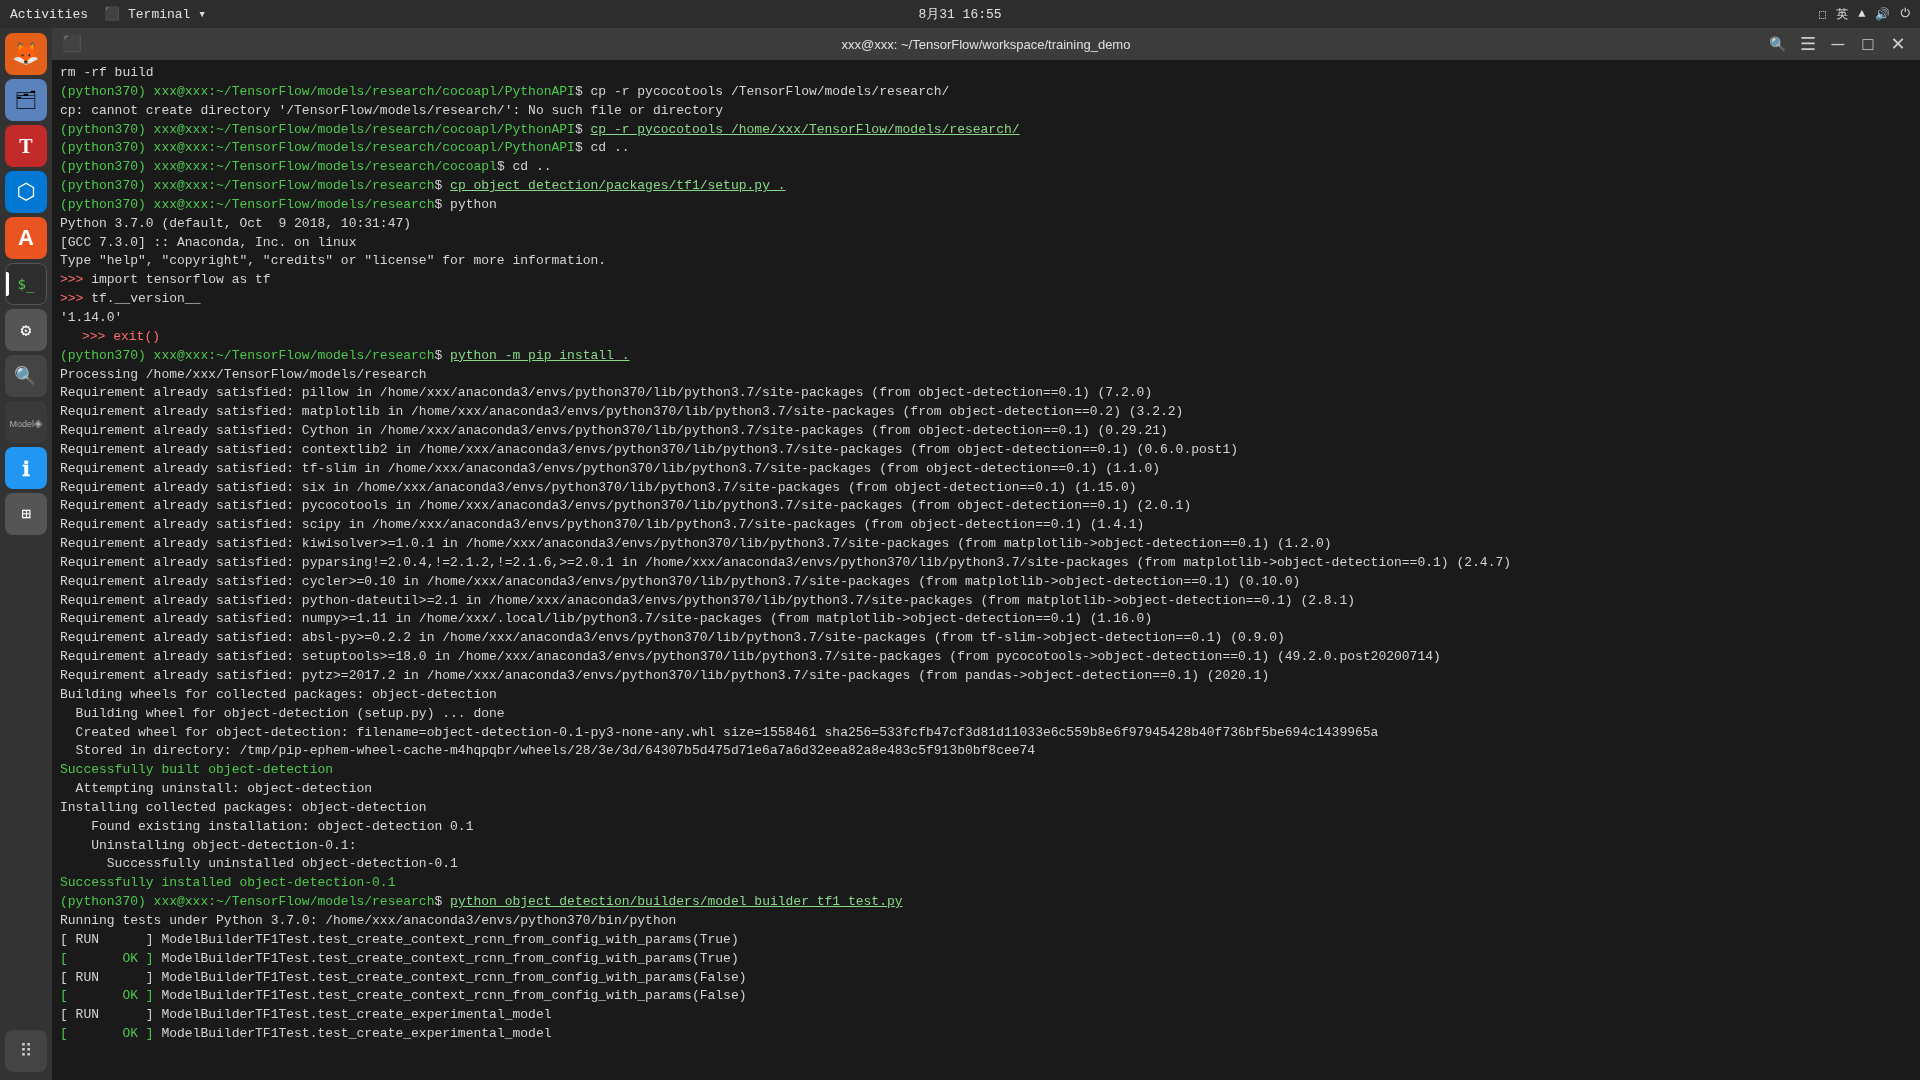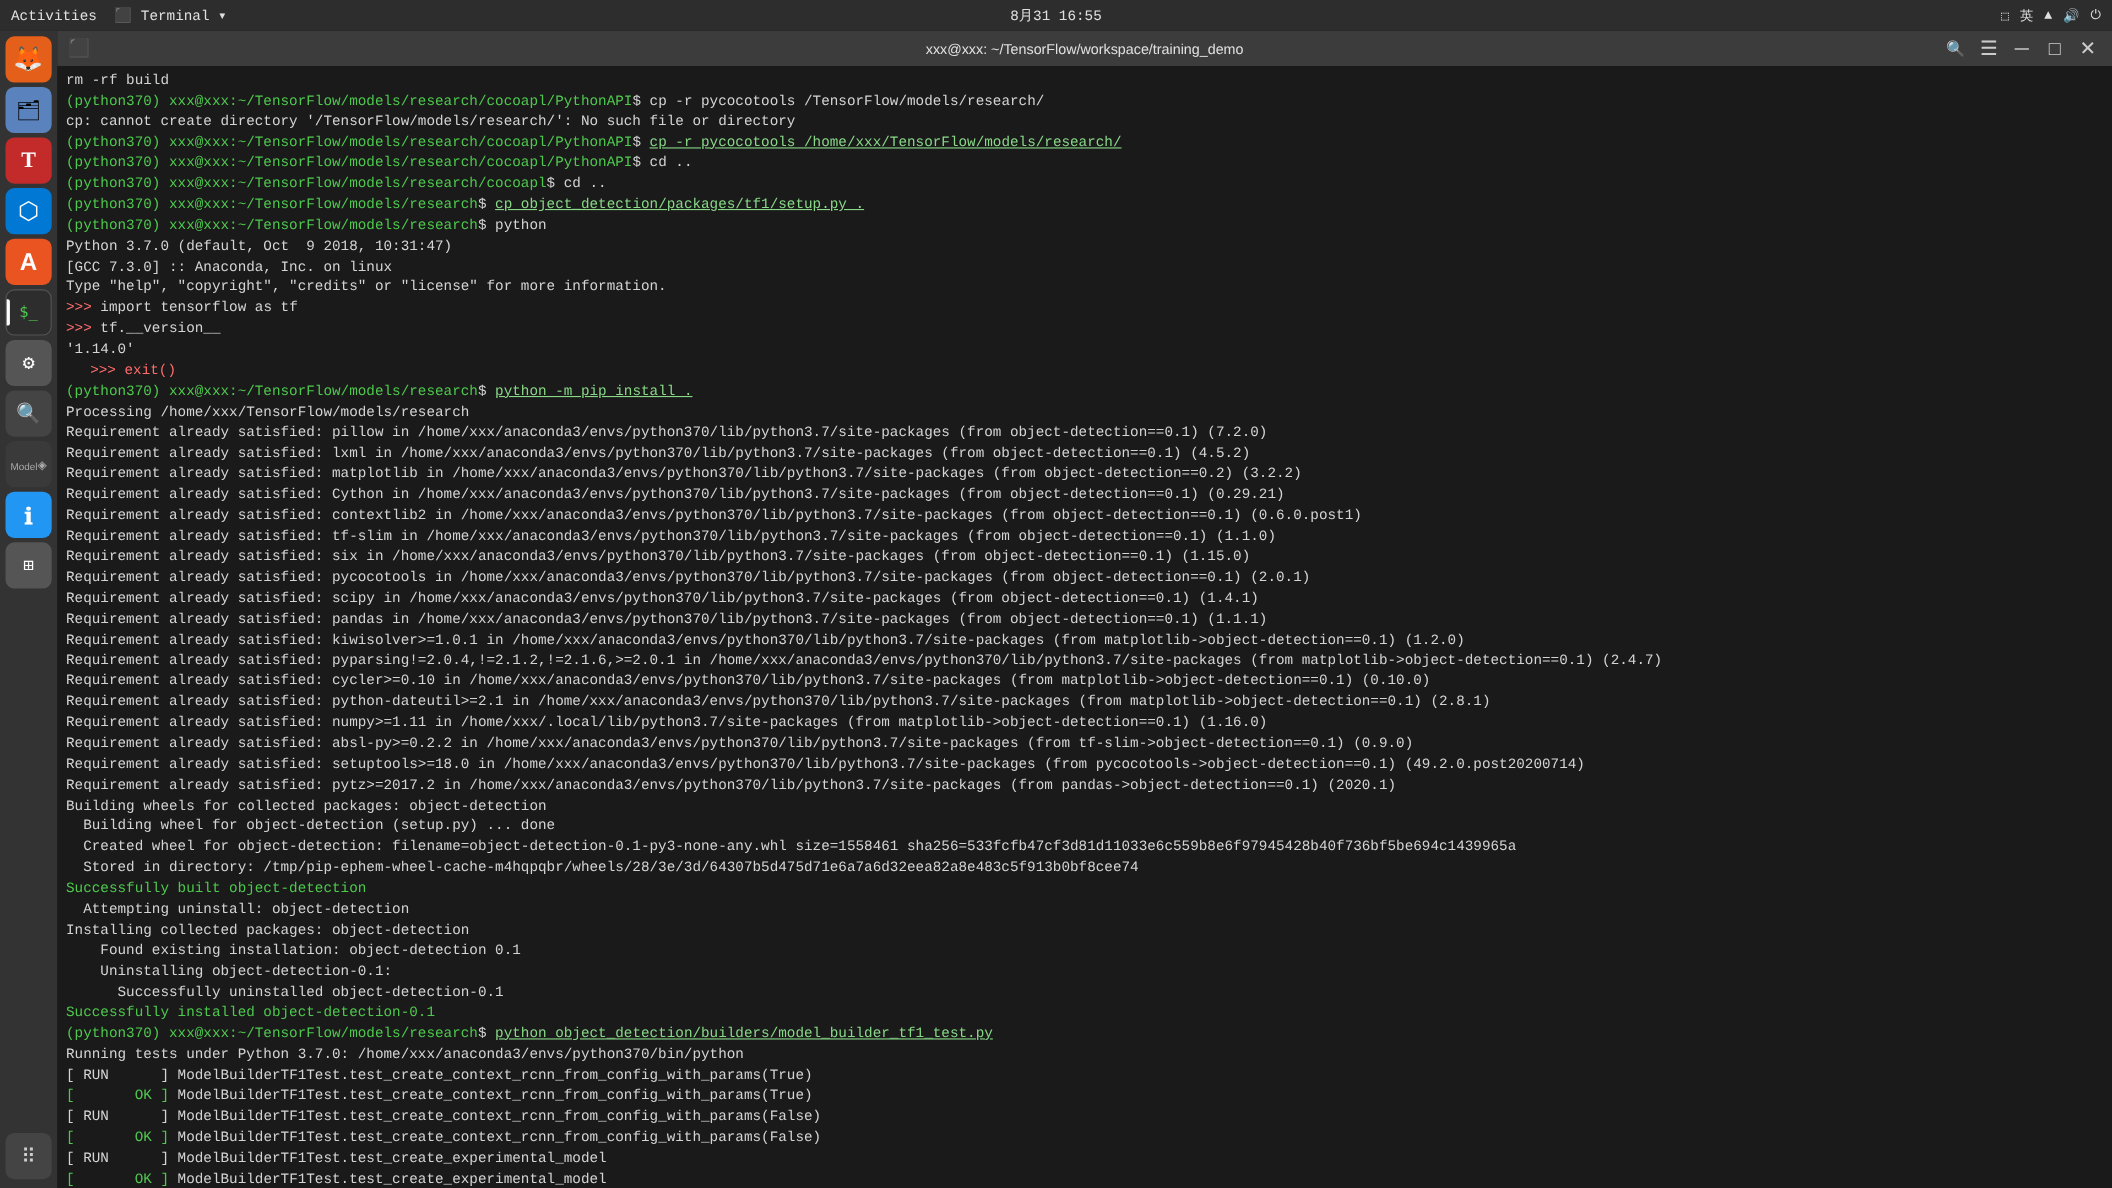--- a/index.html
+++ b/index.html
@@ -249,29 +249,27 @@
     <span class="line"><span class="py-prompt">&gt;&gt;&gt; </span><span class="cmd-text">tf.__version__</span></span>
     <span class="line"><span class="py-output">'1.14.0'</span></span>
 
     <span class="line"><span class="py-prompt" style="color:#ff6b6b;margin-left:22px;">&gt;&gt;&gt; exit()</span></span>
 
     <span class="line"><span class="prompt-user">(python370) xxx@xxx:~/TensorFlow/models/research</span><span class="prompt-sym">$ </span><span class="pip-cmd">python -m pip install .</span></span>
 
     <span class="line"><span class="cmd-text">Processing /home/xxx/TensorFlow/models/research</span></span>
 
     <span class="line"><span class="req-sat">Requirement already satisfied: pillow in /home/xxx/anaconda3/envs/python370/lib/python3.7/site-packages (from object-detection==0.1) (7.2.0)</span></span>
-    <span class="line"><span class="req-sat">Requirement already satisfied: lxml in /home/xxx/anaconda3/envs/python370/lib/python3.7/site-packages (from object-detection==0.1) (4.5.2)</span></span>
     <span class="line"><span class="req-sat">Requirement already satisfied: matplotlib in /home/xxx/anaconda3/envs/python370/lib/python3.7/site-packages (from object-detection==0.2) (3.2.2)</span></span>
     <span class="line"><span class="req-sat">Requirement already satisfied: Cython in /home/xxx/anaconda3/envs/python370/lib/python3.7/site-packages (from object-detection==0.1) (0.29.21)</span></span>
     <span class="line"><span class="req-sat">Requirement already satisfied: contextlib2 in /home/xxx/anaconda3/envs/python370/lib/python3.7/site-packages (from object-detection==0.1) (0.6.0.post1)</span></span>
     <span class="line"><span class="req-sat">Requirement already satisfied: tf-slim in /home/xxx/anaconda3/envs/python370/lib/python3.7/site-packages (from object-detection==0.1) (1.1.0)</span></span>
     <span class="line"><span class="req-sat">Requirement already satisfied: six in /home/xxx/anaconda3/envs/python370/lib/python3.7/site-packages (from object-detection==0.1) (1.15.0)</span></span>
     <span class="line"><span class="req-sat">Requirement already satisfied: pycocotools in /home/xxx/anaconda3/envs/python370/lib/python3.7/site-packages (from object-detection==0.1) (2.0.1)</span></span>
     <span class="line"><span class="req-sat">Requirement already satisfied: scipy in /home/xxx/anaconda3/envs/python370/lib/python3.7/site-packages (from object-detection==0.1) (1.4.1)</span></span>
-    <span class="line"><span class="req-sat">Requirement already satisfied: pandas in /home/xxx/anaconda3/envs/python370/lib/python3.7/site-packages (from object-detection==0.1) (1.1.1)</span></span>
     <span class="line"><span class="req-sat">Requirement already satisfied: kiwisolver&gt;=1.0.1 in /home/xxx/anaconda3/envs/python370/lib/python3.7/site-packages (from matplotlib-&gt;object-detection==0.1) (1.2.0)</span></span>
     <span class="line"><span class="req-sat">Requirement already satisfied: pyparsing!=2.0.4,!=2.1.2,!=2.1.6,&gt;=2.0.1 in /home/xxx/anaconda3/envs/python370/lib/python3.7/site-packages (from matplotlib-&gt;object-detection==0.1) (2.4.7)</span></span>
     <span class="line"><span class="req-sat">Requirement already satisfied: cycler&gt;=0.10 in /home/xxx/anaconda3/envs/python370/lib/python3.7/site-packages (from matplotlib-&gt;object-detection==0.1) (0.10.0)</span></span>
     <span class="line"><span class="req-sat">Requirement already satisfied: python-dateutil&gt;=2.1 in /home/xxx/anaconda3/envs/python370/lib/python3.7/site-packages (from matplotlib-&gt;object-detection==0.1) (2.8.1)</span></span>
     <span class="line"><span class="req-sat">Requirement already satisfied: numpy&gt;=1.11 in /home/xxx/.local/lib/python3.7/site-packages (from matplotlib-&gt;object-detection==0.1) (1.16.0)</span></span>
     <span class="line"><span class="req-sat">Requirement already satisfied: absl-py&gt;=0.2.2 in /home/xxx/anaconda3/envs/python370/lib/python3.7/site-packages (from tf-slim-&gt;object-detection==0.1) (0.9.0)</span></span>
     <span class="line"><span class="req-sat">Requirement already satisfied: setuptools&gt;=18.0 in /home/xxx/anaconda3/envs/python370/lib/python3.7/site-packages (from pycocotools-&gt;object-detection==0.1) (49.2.0.post20200714)</span></span>
     <span class="line"><span class="req-sat">Requirement already satisfied: pytz&gt;=2017.2 in /home/xxx/anaconda3/envs/python370/lib/python3.7/site-packages (from pandas-&gt;object-detection==0.1) (2020.1)</span></span>
 
     <span class="line"><span class="cmd-text">Building wheels for collected packages: object-detection</span></span>

